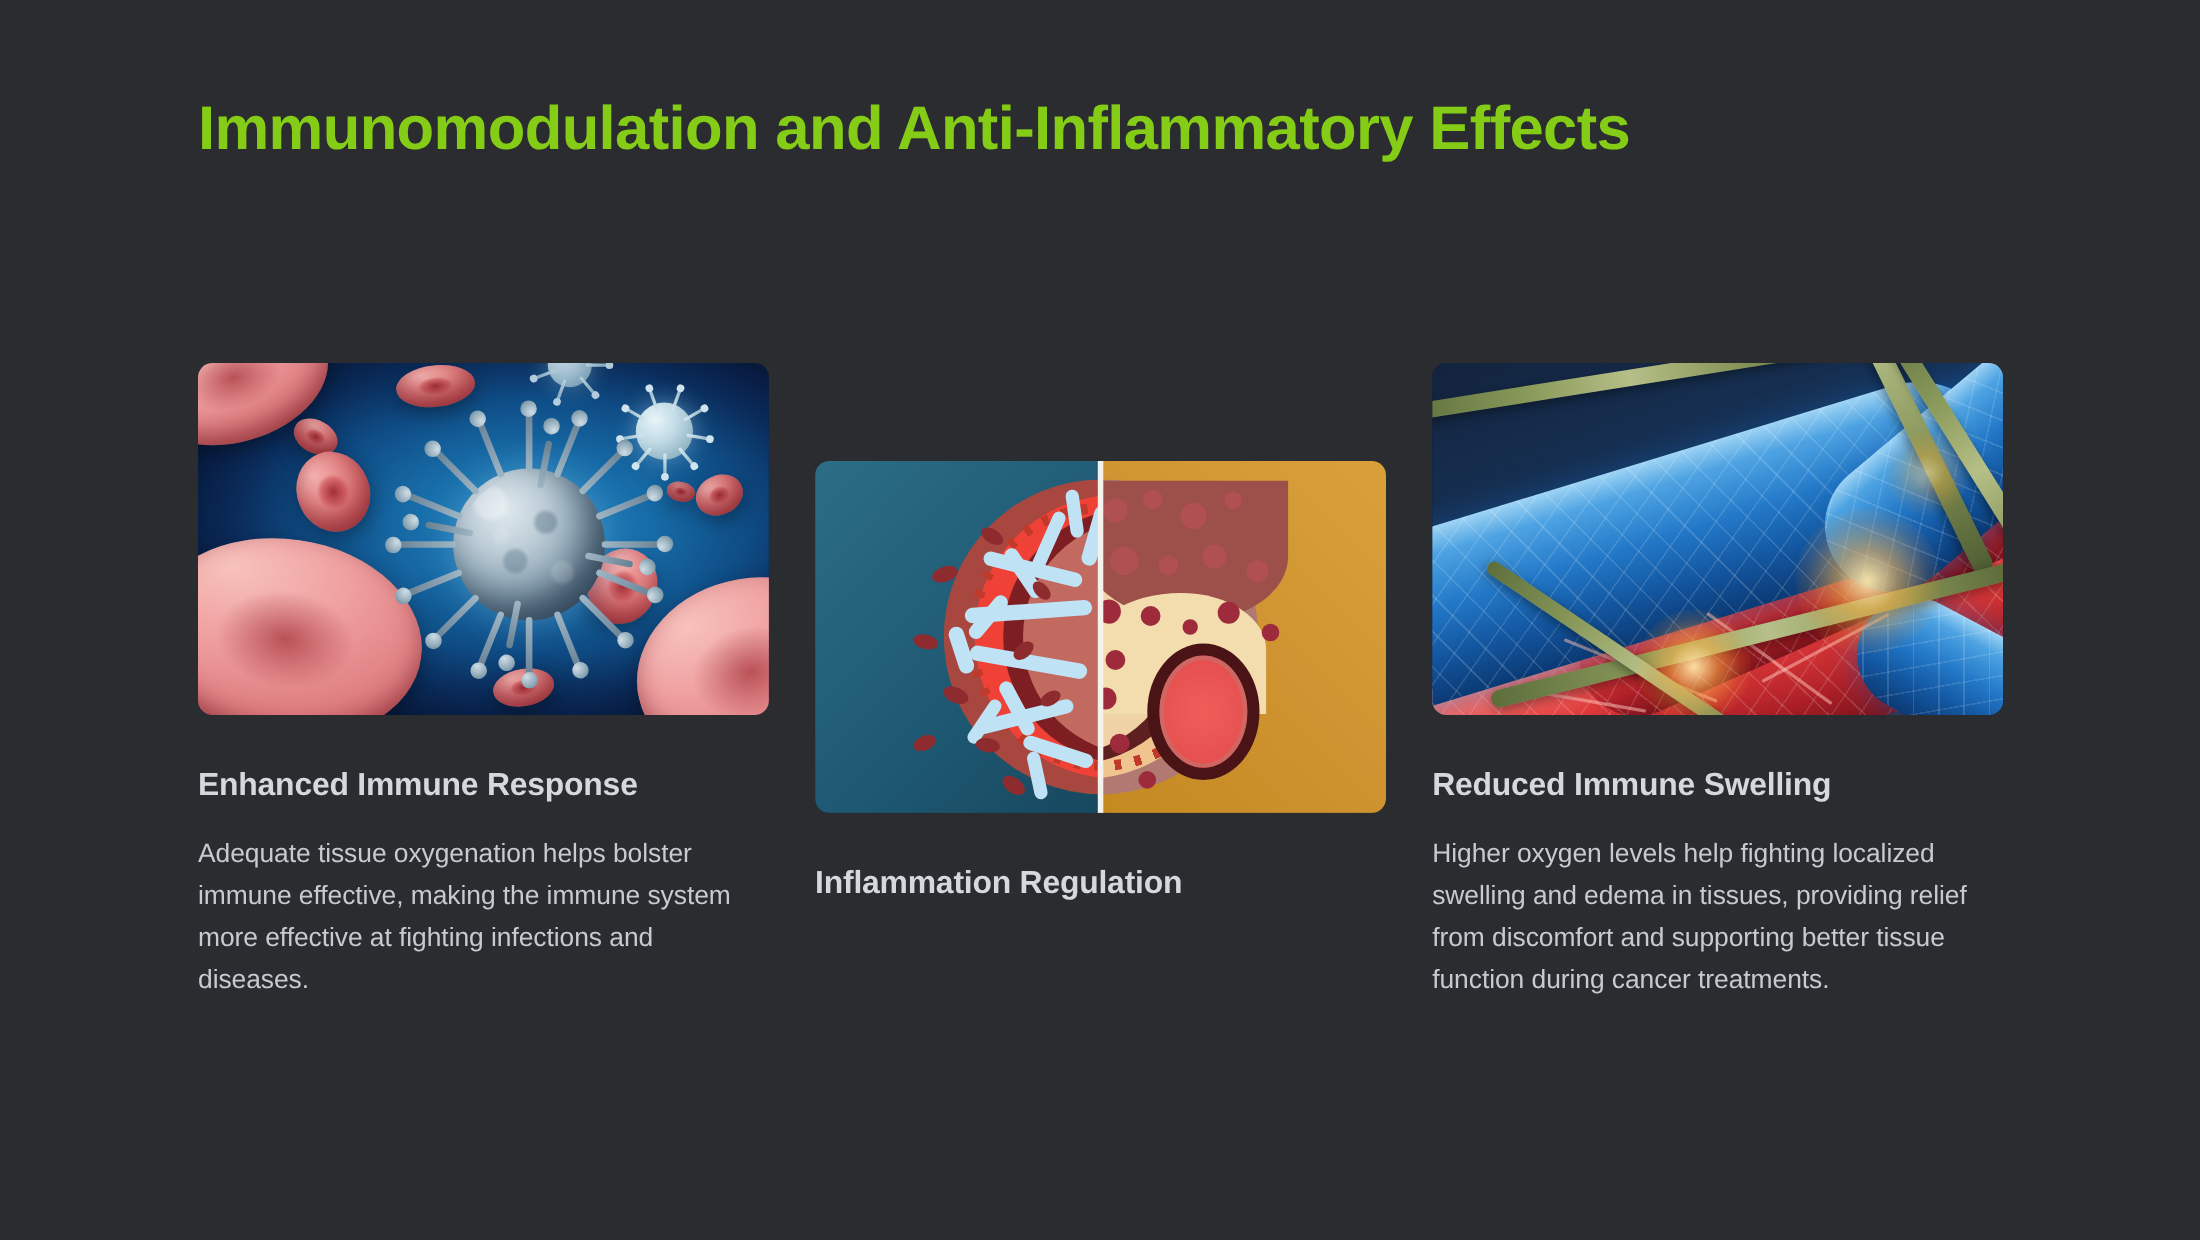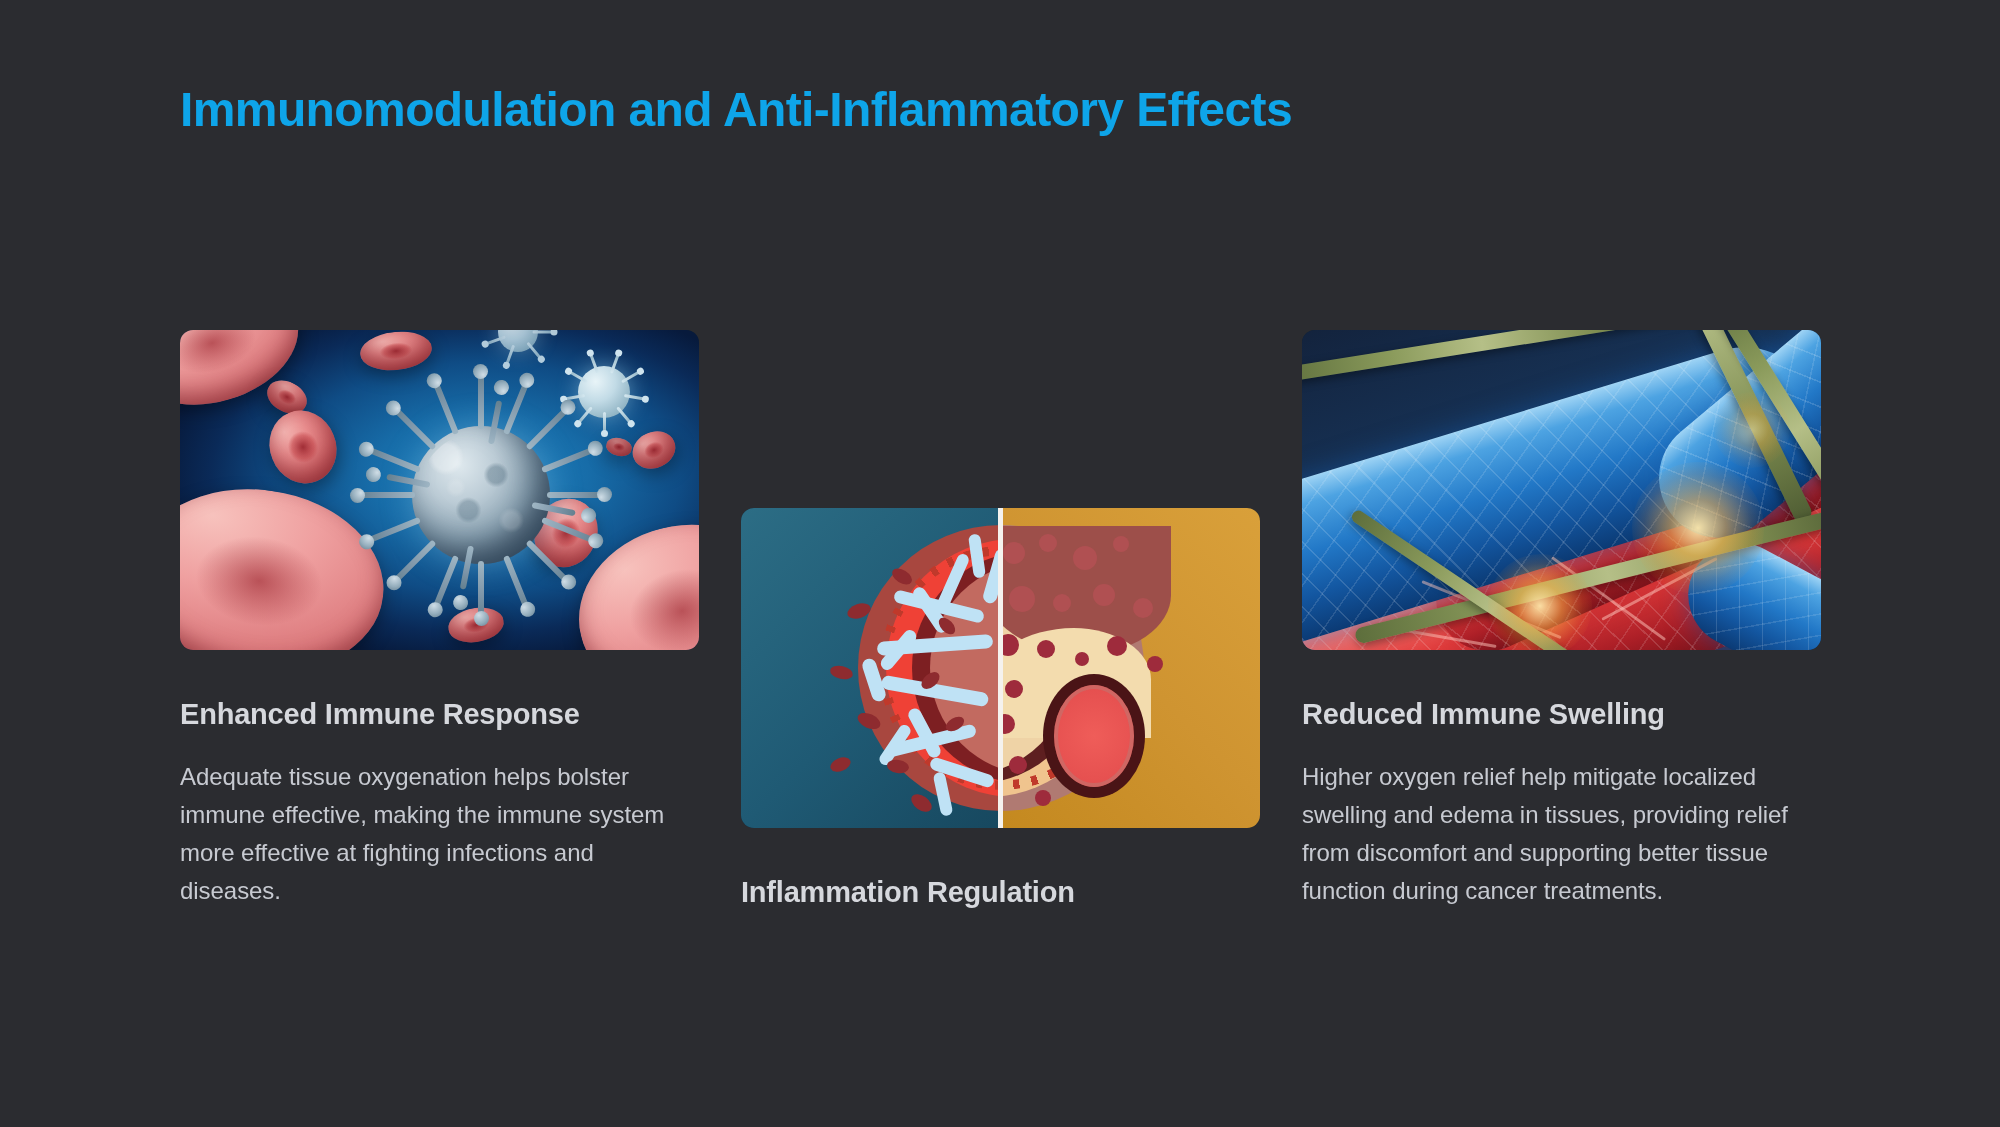--- a/index.html
+++ b/index.html
@@ -22,36 +22,36 @@
     height: 1127px;
     background: #2b2c30;
   }
 
   
   .page-title {
     position: absolute;
     left: 180px;
     top: 78px;
     width: 1560px;
-    font-size: 48px;
+    font-size: 56px;
     line-height: 1.35;
     font-weight: 700;
     letter-spacing: -0.6px;
-    color: #0ea5e9;
+    color: #84cc16;
   }
 
   
   .cards {
     position: absolute;
     left: 180px;
     top: 330px;
     width: 1642px;
     display: flex;
     gap: 42px;
-    align-items: flex-end;
+    align-items: center;
   }
 
   .card {
     width: 519px;
     display: flex;
     flex-direction: column;
   }
 
   .card-media {
     position: relative;
@@ -447,17 +447,17 @@
           <div class="nerve" style="left:46px; top:236px; width:520px; height:16px; transform:rotate(-14deg);"></div>
           <div class="nerve" style="left:22px; top:272px; width:340px; height:13px; transform:rotate(34deg);"></div>
           <div class="nerve" style="left:332px; top:90px; width:330px; height:17px; transform:rotate(58deg);"></div>
 
           <div class="glow" style="left:330px; top:132px; width:132px; height:132px;"></div>
           <div class="glow" style="left:186px; top:224px; width:104px; height:104px;"></div>
           <div class="glow" style="left:412px; top:62px; width:76px; height:76px; opacity:.55;"></div>
         </div>
       </div>
       <h2 class="card-title">Reduced Immune Swelling</h2>
-      <p class="card-body">Higher oxygen relief help mitigate localized swelling and edema in tissues, providing relief from discomfort and supporting better tissue function during cancer treatments.</p>
+      <p class="card-body">Higher oxygen levels help fighting localized swelling and edema in tissues, providing relief from discomfort and supporting better tissue function during cancer treatments.</p>
     </div>
 
   </div>
 </div>
 
 </body></html>

